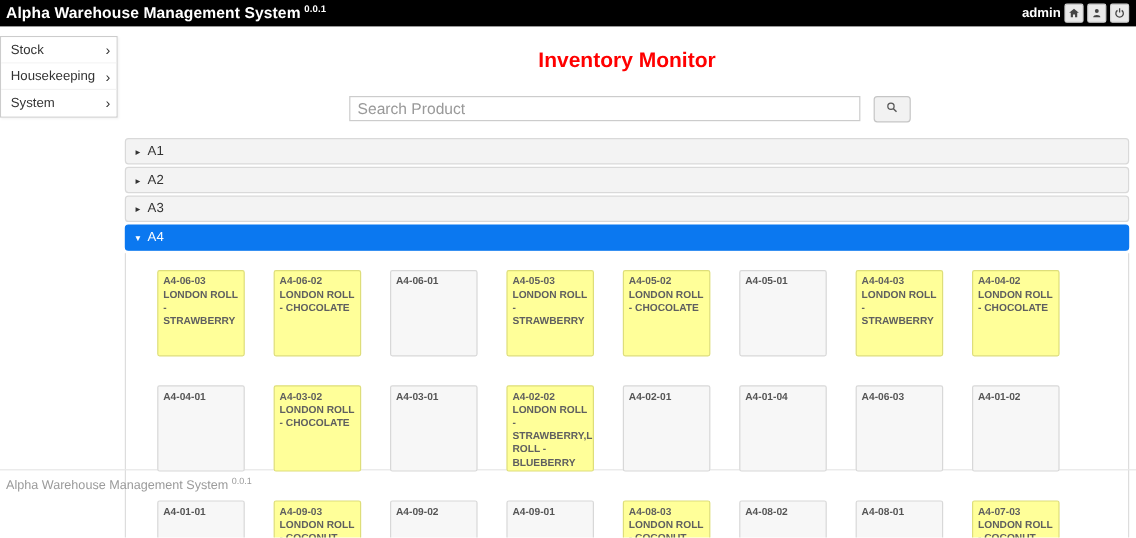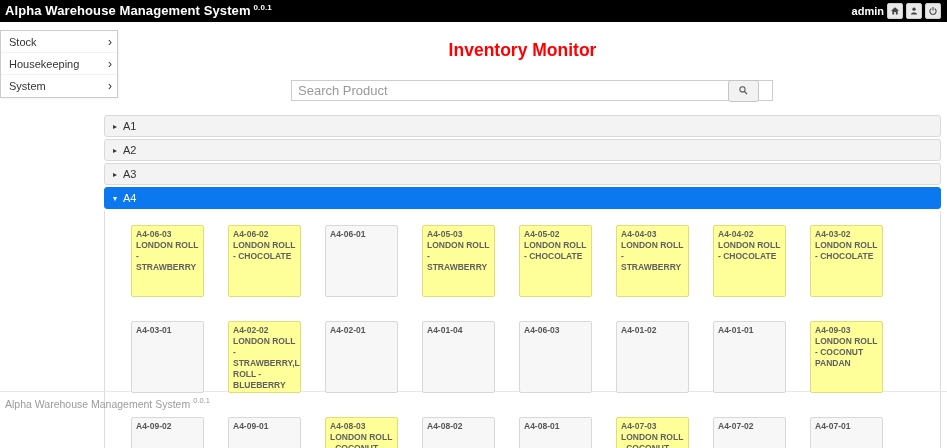--- a/index.html
+++ b/index.html
@@ -21,38 +21,38 @@
   .admin-label { font-size: 11px; font-weight: bold; }
   .tb-btn {
     width: 16px; height: 16px; margin-left: 3px; background: #e9e9e9;
     border: 1px solid #d0d0d0; border-radius: 2px; display: flex;
     align-items: center; justify-content: center; cursor: pointer; padding: 0;
   }
   .tb-btn svg { display: block; }
 
   
   .sidebar {
-    position: absolute; top: 30px; left: 0; width: 118px; background: #fff;
+    position: absolute; top: 30px; left: 0; width: 98px; background: #fff;
     border: 1px solid #ccc; box-shadow: 1px 1px 2px rgba(0,0,0,.05);
   }
   .menu-item {
     height: 22px; display: flex; align-items: center; justify-content: space-between;
     padding: 0 5px 0 8px; font-size: 11px; color: #333; cursor: pointer;
     border-bottom: 1px solid #f2f2f2; background: #fff;
   }
   .menu-item:last-child { border-bottom: none; }
   .menu-chevron { color: #333; font-size: 12px; line-height: 10px; }
 
   
   .page-title {
     position: absolute; top: 40px; left: 104px; width: 837px;
     text-align: center; font-size: 17.5px; font-weight: bold; color: #f00;
   }
   .search-input {
-    position: absolute; top: 80px; left: 291px; width: 482px; height: 21px;
+    position: absolute; top: 80px; left: 291px; width: 426px; height: 21px;
     border: 1px solid #ccc; font-size: 13px; padding: 0 6px;
     font-family: "Liberation Sans", sans-serif; color: #3b82f6;
   }
   .search-input::placeholder { color: #999; }
   .search-btn {
     position: absolute; top: 80px; left: 728px; width: 31px; height: 22px;
     background: #f2f2f2; border: 1px solid #c5c5c5; border-radius: 3px;
     display: flex; align-items: center; justify-content: center; cursor: pointer;
   }
 
@@ -188,27 +188,35 @@
         <div class="cell-product"></div>
       </div>
       <div class="cell occupied">
         <div class="cell-code">A4-05-03</div>
         <div class="cell-product">LONDON ROLL - STRAWBERRY</div>
       </div>
       <div class="cell occupied">
         <div class="cell-code">A4-05-02</div>
         <div class="cell-product">LONDON ROLL - CHOCOLATE</div>
       </div>
+      <div class="cell">
+        <div class="cell-code">A4-05-01</div>
+        <div class="cell-product"></div>
+      </div>
       <div class="cell occupied">
         <div class="cell-code">A4-04-03</div>
         <div class="cell-product">LONDON ROLL - STRAWBERRY</div>
       </div>
       <div class="cell occupied">
         <div class="cell-code">A4-04-02</div>
         <div class="cell-product">LONDON ROLL - CHOCOLATE</div>
+      </div>
+      <div class="cell">
+        <div class="cell-code">A4-04-01</div>
+        <div class="cell-product"></div>
       </div>
       <div class="cell occupied">
         <div class="cell-code">A4-03-02</div>
         <div class="cell-product">LONDON ROLL - CHOCOLATE</div>
       </div>
       <div class="cell">
         <div class="cell-code">A4-03-01</div>
         <div class="cell-product"></div>
       </div>
       <div class="cell occupied">

